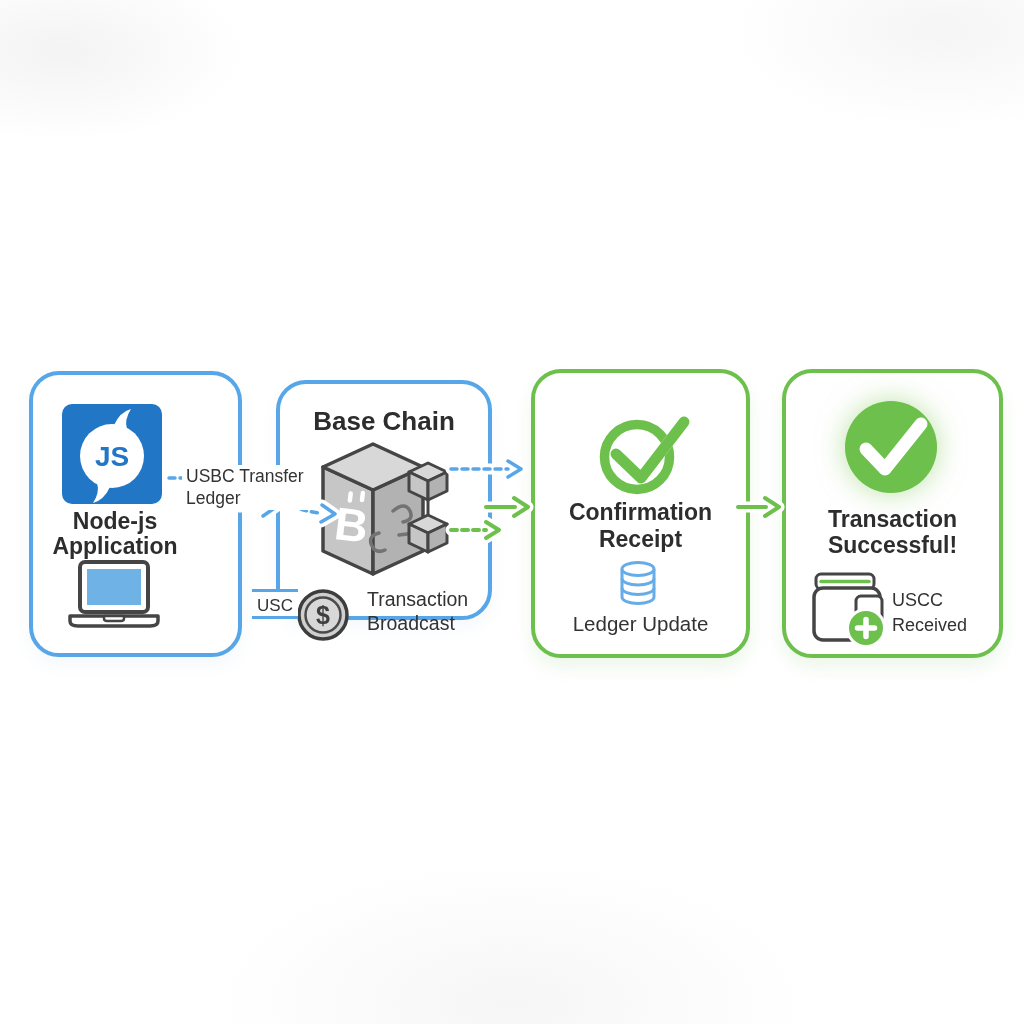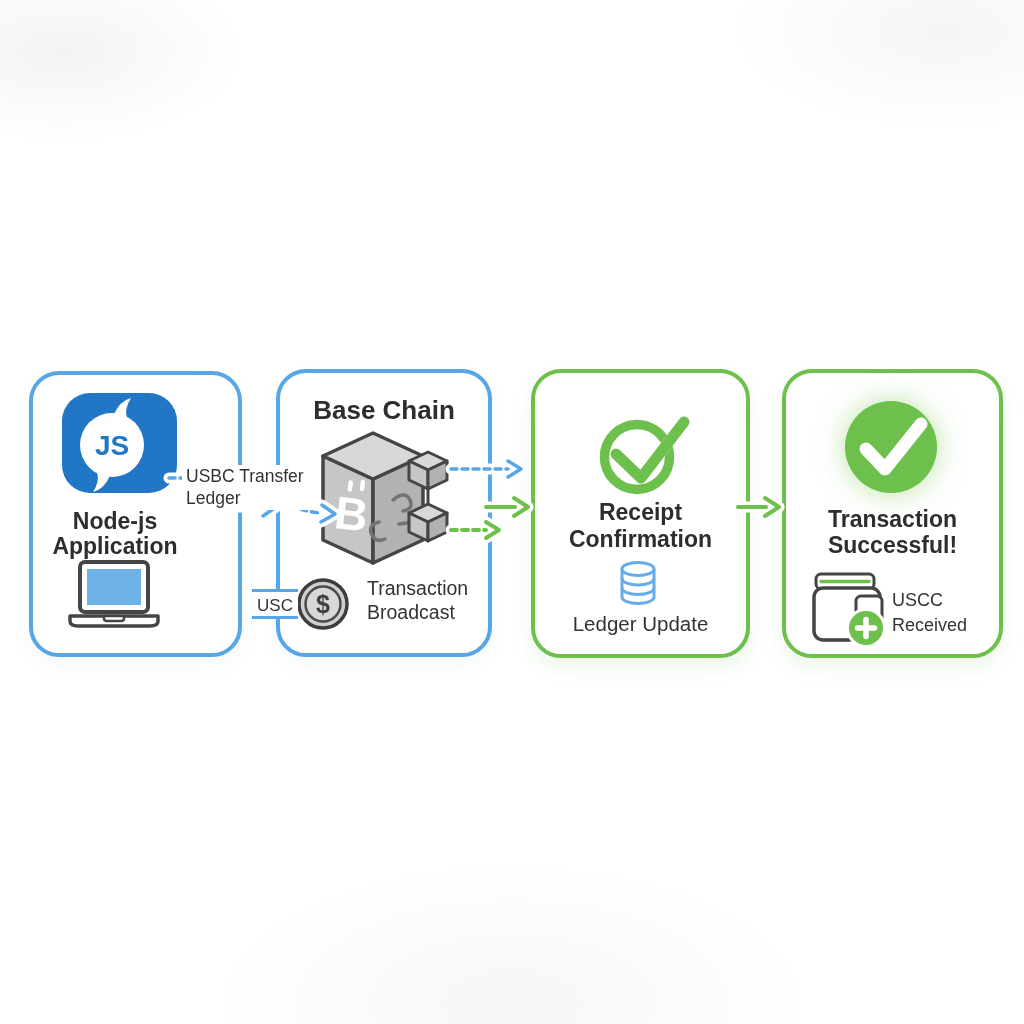--- a/index.html
+++ b/index.html
@@ -9,30 +9,30 @@
     background:
       radial-gradient(260px 130px at 6% 5%, #f3f3f3, transparent 70%),
       radial-gradient(300px 140px at 92% 3%, #f5f5f5, transparent 70%),
       radial-gradient(420px 200px at 50% 98%, #f6f6f6, transparent 70%),
       #ffffff;
   }
   .box{position:absolute;box-sizing:border-box;border:4px solid;border-radius:30px;background:#fff;}
   .box.blue{border-color:var(--blue);box-shadow:0 8px 16px rgba(110,150,200,.07);}
   .box.green{border-color:var(--green);box-shadow:0 10px 18px rgba(110,190,90,.12);}
   #box1{left:29px;top:371px;width:213px;height:286px;}
-  #box2{left:276px;top:369px;width:216px;height:288px;}
+  #box2{left:276px;top:380px;width:216px;height:240px;}
   #box3{left:531px;top:369px;width:219px;height:289px;}
   #box4{left:782px;top:369px;width:221px;height:289px;}
   .abs{position:absolute;}
   .title{position:absolute;font-weight:bold;text-align:center;color:var(--dark);}
   .t1{left:-8px;width:180px;top:134px;font-size:23px;line-height:24.5px;}
   .t2{left:0;right:0;top:23px;font-size:26px;line-height:28px;}
   .t3{left:0;right:0;top:126px;font-size:23px;line-height:26.5px;}
   .t4{left:0;right:0;top:133px;font-size:23px;line-height:26px;}
-  .js-icon{position:absolute;left:29px;top:18px;width:115px;height:100px;border-radius:28px;background:var(--js-blue);}
+  .js-icon{position:absolute;left:29px;top:29px;width:100px;height:100px;border-radius:10px;background:var(--js-blue);}
   .broadcast{position:absolute;left:87px;top:204px;font-size:19.5px;line-height:23.5px;color:#333;}
   .ledger{position:absolute;left:0;right:0;top:239px;text-align:center;font-size:20.5px;color:#333;}
   .recv{position:absolute;left:106px;top:215px;font-size:18px;line-height:24.5px;color:#333;}
   .usc{position:absolute;left:252px;top:589px;width:46px;height:30px;box-sizing:border-box;
        border-top:3.5px solid var(--blue);border-bottom:3.5px solid var(--blue);background:#fff;
        display:flex;align-items:flex-end;justify-content:center;font-size:17px;color:#333;z-index:6;}
   .xfer{position:absolute;left:182px;top:429px;background:#fff;padding:1px 4px;
         font-size:17.5px;line-height:21.5px;color:#333;z-index:6;margin-top:36px;}
   .arrows{position:absolute;left:0;top:0;z-index:5;pointer-events:none;}
   svg{display:block;}
@@ -103,22 +103,22 @@
     </div>
   </div>
 
   <div class="box green" id="box3">
     <svg class="abs" style="left:61px;top:37px;" width="100" height="92" viewBox="0 0 100 92">
       <circle cx="41" cy="47" r="32.5" fill="none" stroke="var(--green)" stroke-width="9.5"></circle>
       <path d="M20,44 L45,68 L88,12" class="wu" stroke-width="20"></path>
       <path d="M20,44 L45,68 L88,12" fill="none" stroke="var(--green)" stroke-width="11" stroke-linecap="round" stroke-linejoin="round"></path>
     </svg>
     <div class="title t3">
+      <div>Confirmation</div>
       <div>Receipt</div>
-      <div>Confirmation</div>
     </div>
     <svg class="abs" style="left:83px;top:186px;" width="40" height="50" viewBox="0 0 40 50">
       <path d="M4,10 V38 A16,6.5 0 0 0 36,38 V10" fill="#fff" stroke="var(--db-blue)" stroke-width="3"></path>
       <path d="M4,19.5 A16,6.5 0 0 0 36,19.5 M4,29 A16,6.5 0 0 0 36,29" fill="none" stroke="var(--db-blue)" stroke-width="3"></path>
       <ellipse cx="20" cy="10" rx="16" ry="6.5" fill="#fff" stroke="var(--db-blue)" stroke-width="3"></ellipse>
     </svg>
     <div class="ledger">Ledger Update</div>
   </div>
 
   <div class="box green" id="box4">

